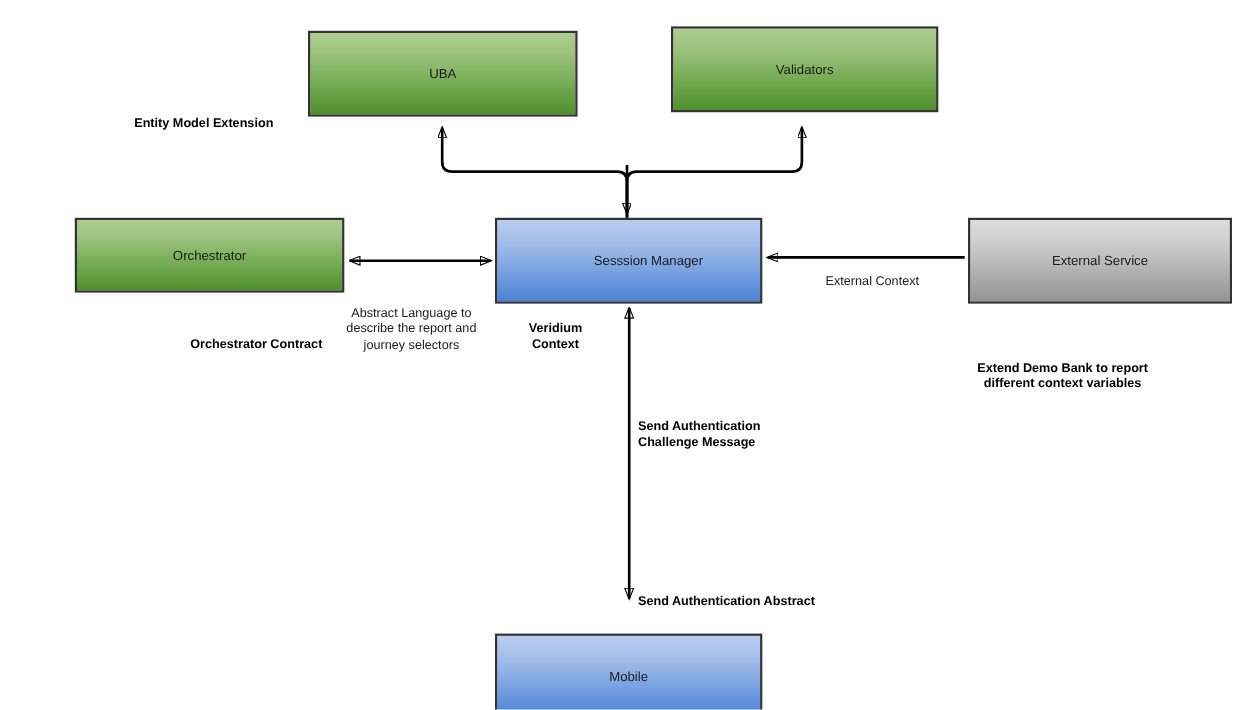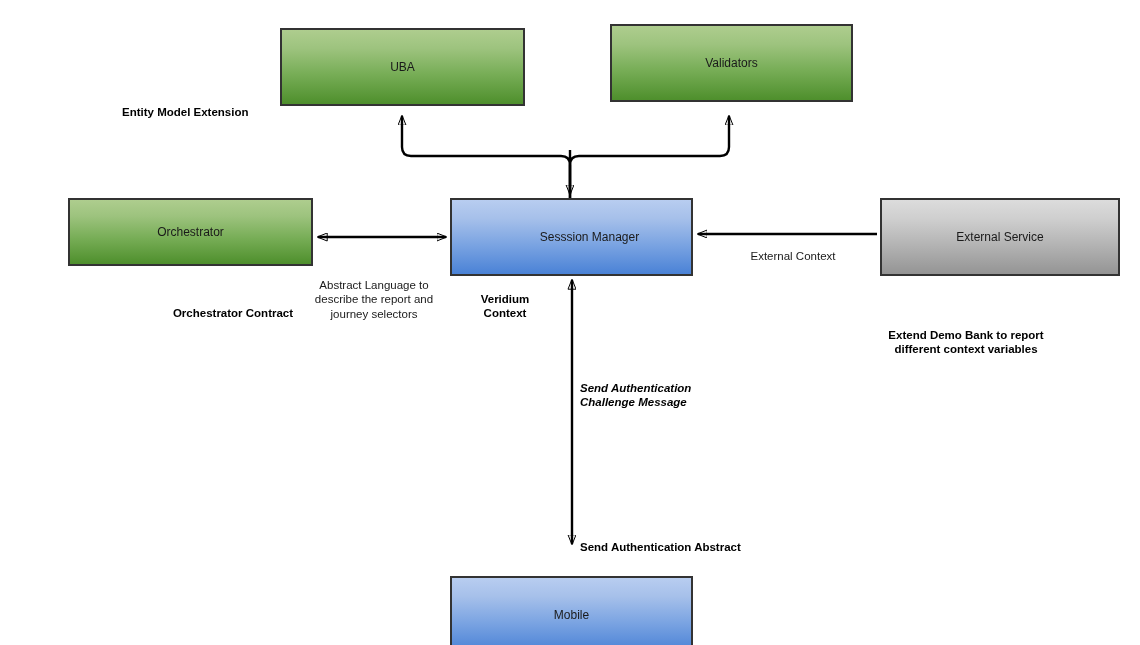--- a/index.html
+++ b/index.html
@@ -133,16 +133,16 @@
 journey selectors</div>
 
 <div class="anno anno-bold ta-center" style="left:460px; top:292px; width:90px;">Veridium
 Context</div>
 
 <div class="anno anno-plain ta-center" style="left:728px; top:249px; width:130px;">External Context</div>
 
 <div class="anno anno-bold ta-center" style="left:874px; top:288px; width:184px;margin-top:40px;">Extend Demo Bank to report
 different context variables</div>
 
-<div class="anno anno-bold ta-left" style="left:580px; top:341px; width:170px;font-style:italic;">Send Authentication
+<div class="anno anno-bold ta-left" style="left:580px; top:341px; width:170px;">Send Authentication
 Challenge Message</div>
 
 <div class="anno anno-bold ta-left" style="left:580px; top:500px; width:220px;">Send Authentication Abstract</div>
 
 </body></html>

